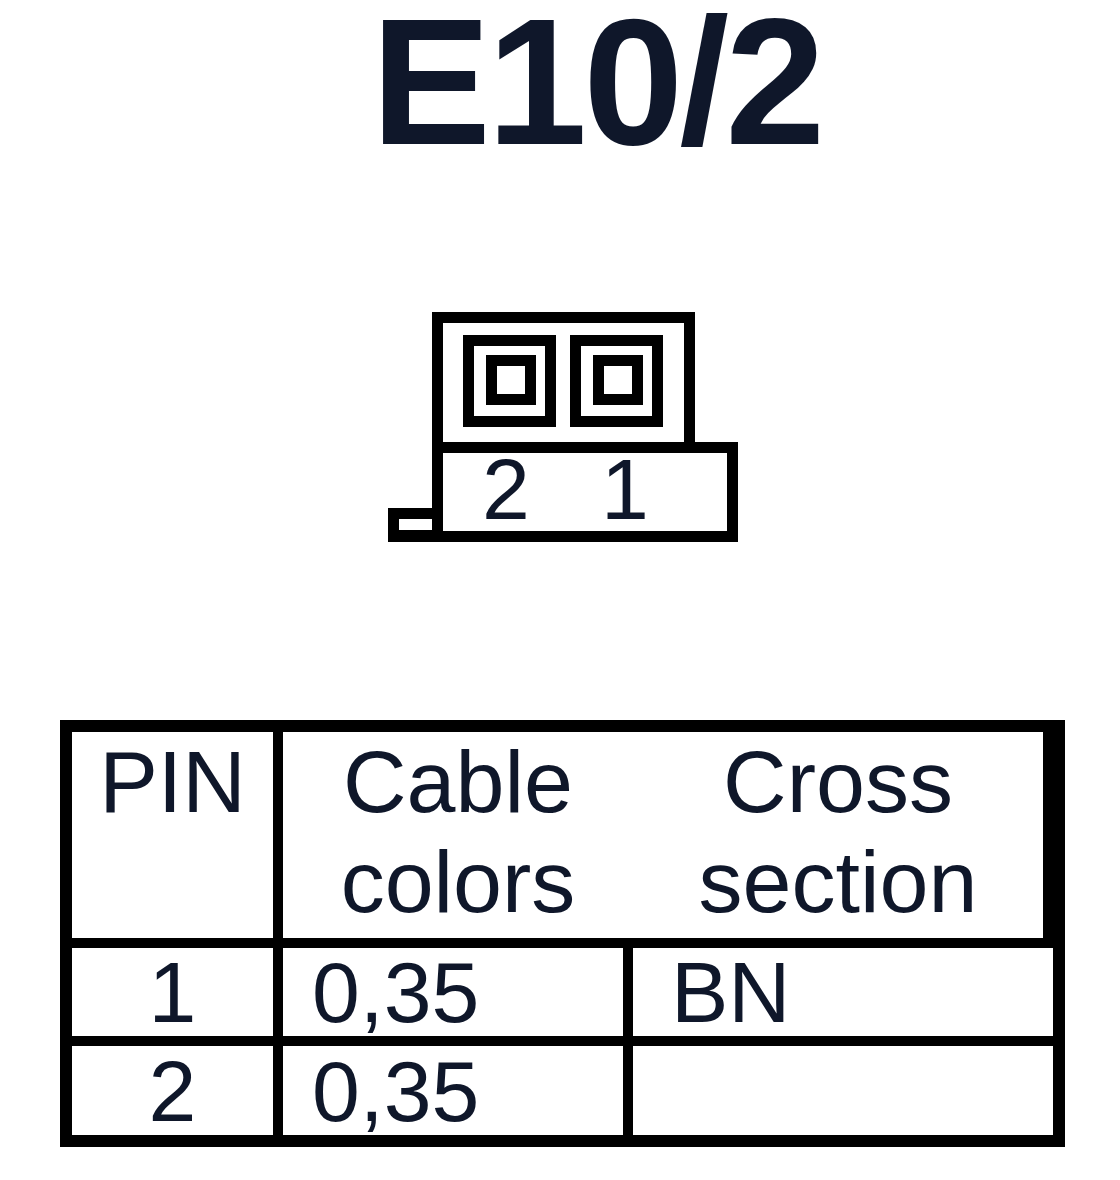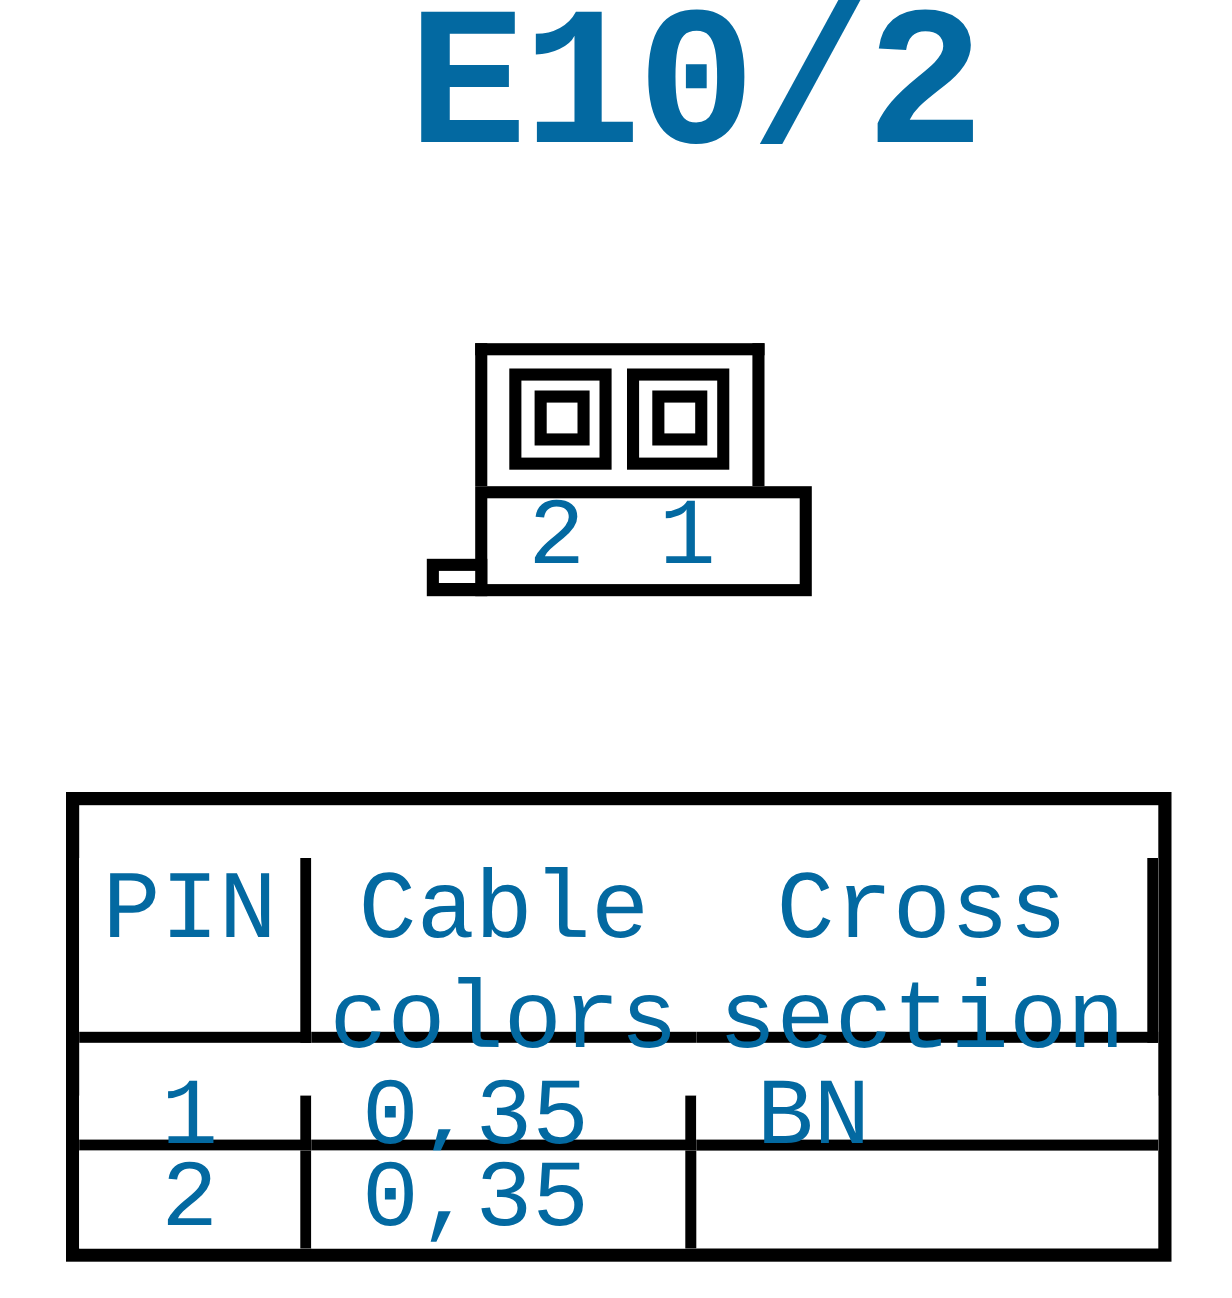--- a/index.html
+++ b/index.html
@@ -5,22 +5,22 @@
   html, body {
     margin: 0;
     padding: 0;
     background: #ffffff;
   }
   .page {
     position: relative;
     width: 1120px;
     height: 1180px;
     background: #ffffff;
-    color: #0369a1;
-    font-family: Liberation Mono, monospace;
+    color: #0f172a;
+    font-family: Liberation Sans, sans-serif;
     overflow: hidden;
   }
 
   
   .title {
     position: absolute;
     left: 371px;
     top: -8px;
     font-size: 180px;
     line-height: 180px;
@@ -104,36 +104,36 @@
     display: grid;
     grid-template-columns: 211px 350px 420px;
     grid-template-rows: 216px 98px 89px;
   }
   .cell {
     box-sizing: border-box;
     background: #fff;
     overflow: visible;
   }
   .cell.br { border-right: 10px solid #000; }
-  .cell.bb { border-bottom: 10px solid #000; margin-top: 48px; }
+  .cell.bb { border-bottom: 10px solid #000; }
   .cell.header {
     font-size: 88px;
     line-height: 100px;
     text-align: center;
     padding-top: 0;
   }
   .cell.data {
     font-size: 86px;
     line-height: 86px;
     display: flex;
     align-items: center;
   }
   .cell.data.pin-col   { justify-content: center; }
-  .cell.data.cross-col { padding-left: 46px; }
-  .cell.data.cable-col { padding-left: 55px; }
+  .cell.data.cross-col { padding-left: 29px; }
+  .cell.data.cable-col { padding-left: 38px; }
 </style>
 </head>
 <body>
 
 <div class="page">
 
   <div class="title">E10/2</div>
 
   <div class="connector">
     <div class="upper-box">

